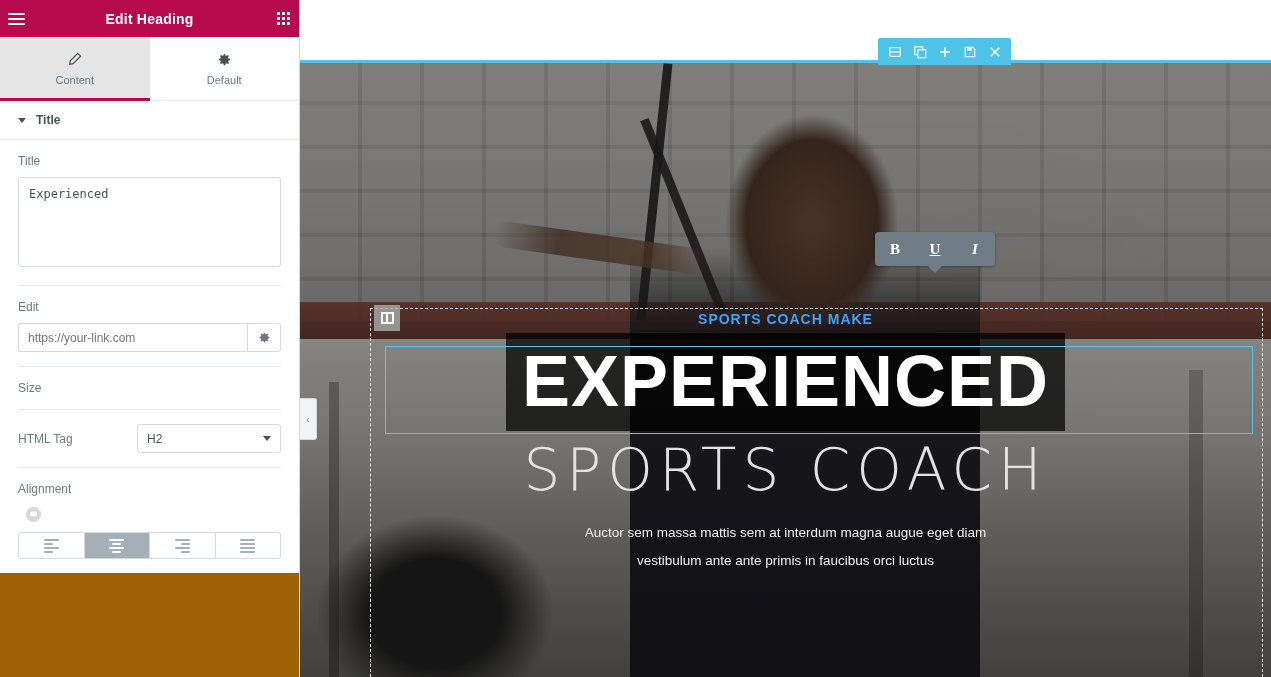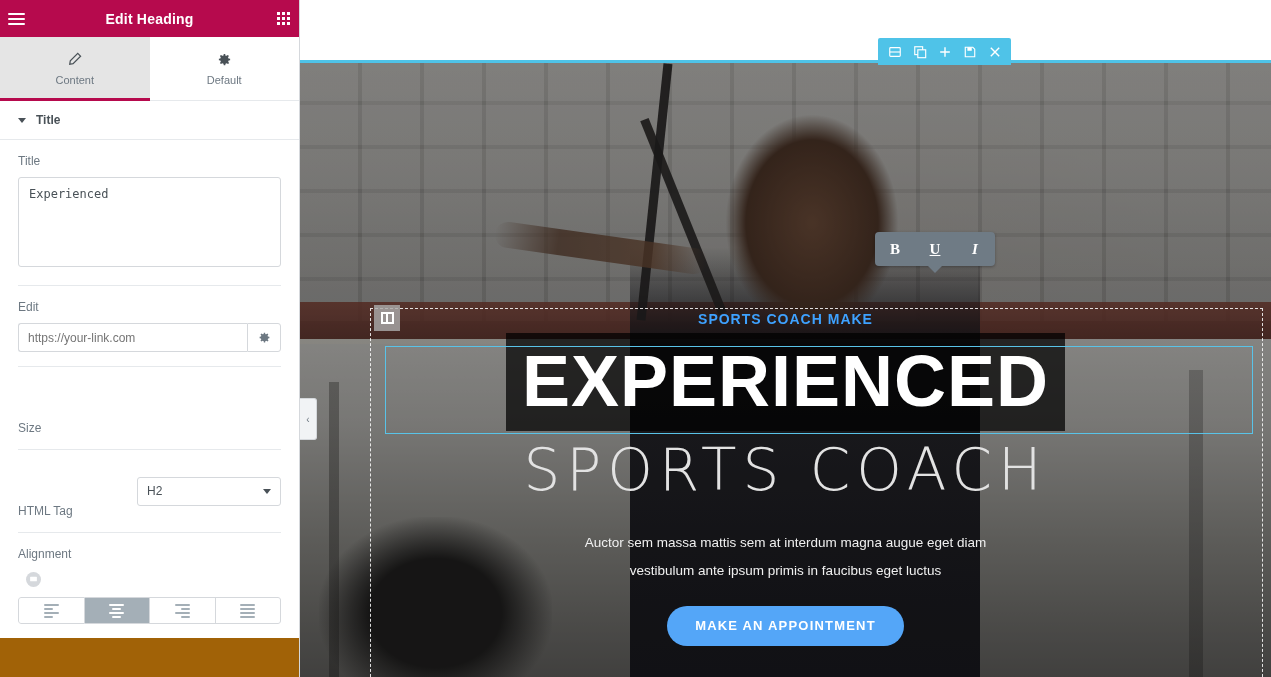--- a/index.html
+++ b/index.html
@@ -61,21 +61,21 @@
     width: 0; height: 0; border-left: 4px solid transparent;
     border-right: 4px solid transparent; border-top: 5px solid #495157;
   }
   .section-title { font-size: 12px; font-weight: bold; color: #495157; }
 
   .controls { background: #ffffff; padding: 0 18px; }
   .ctl { padding: 14px 0; border-bottom: 1px solid #e6e9ec; }
   .ctl:last-child { border-bottom: none; }
   .ctl-label { font-size: 12px; color: #6d7882; display: block; margin-bottom: 9px; }
   .ctl-row { display: flex; align-items: center; justify-content: space-between; }
-  .ctl-row .ctl-label { margin-bottom: 0; margin-top: 40px; }
+  .ctl-row .ctl-label { margin-bottom: 0; }
 
   textarea.title-area {
     width: 100%; height: 90px; resize: none; padding: 8px 10px;
     border: 1px solid #d5d8dc; border-radius: 3px; background: #fff;
     font-family: "DejaVu Sans Mono", monospace; font-size: 12px; color: #495157;
     outline: none; line-height: 1.4;
   }
   .link-row { display: flex; width: 100%; }
   .link-input {
     flex: 1; height: 29px; border: 1px solid #d5d8dc; border-right: none;
@@ -224,21 +224,21 @@
     letter-spacing: 1px; line-height: 1; background: rgba(0,0,0,.72);
     padding: 12px 16px 14px; display: inline-block;
     font-family: "Liberation Sans", sans-serif;
   }
   .hero-sub {
     font-size: 58px; color: #e2e2e2; font-weight: 300;
     letter-spacing: 6px; line-height: 1; margin-top: 10px;
     font-family: "DejaVu Sans", sans-serif;
   }
   .hero-desc {
-    margin-top: 30px; text-align: center; color: #f0f0f0;
+    margin-top: 20px; text-align: center; color: #f0f0f0;
     font-size: 13.5px; line-height: 2.1; max-width: 420px;
   }
   .cta {
     margin-top: 20px; background: #54a6f8; color: #fff;
     border: none; border-radius: 24px; height: 40px; padding: 0 28px;
     font-size: 13px; font-weight: bold; letter-spacing: 1.2px; cursor: pointer;
     font-family: "Liberation Sans", sans-serif;
   }
 
   
@@ -457,23 +457,22 @@
 
       <div class="site-nav">SPORTS COACH MAKE</div>
 
       <div class="hero-content">
         <div class="hero-title-wrap">
           <div class="hero-title">EXPERIENCED</div>
         </div>
         <div class="hero-sub">SPORTS COACH</div>
         <div class="hero-desc">
           <div>Auctor sem massa mattis sem at interdum magna augue eget diam</div>
-          <div>vestibulum ante ipsum primis in faucibus eget luctus</div>
-        </div>
-        <button class="cta">MAKE AN APPOINTMENT</button>
+          <div>vestibulum ante ante primis in faucibus orci luctus</div>
+        </div>
       </div>
 
       <div class="col-dashed"></div>
       <div class="widget-box"></div>
 
       <div class="col-handle">
         <span class="glyph">
             <i></i>
             <i></i>
           </span>

